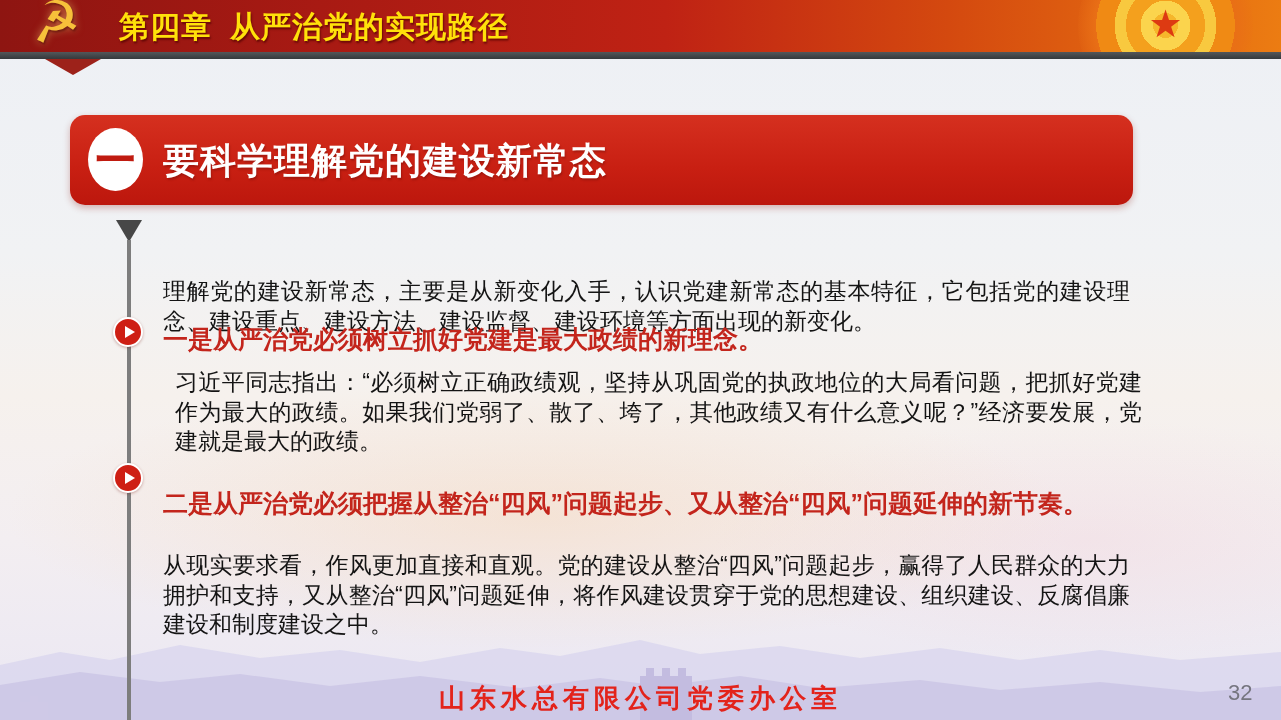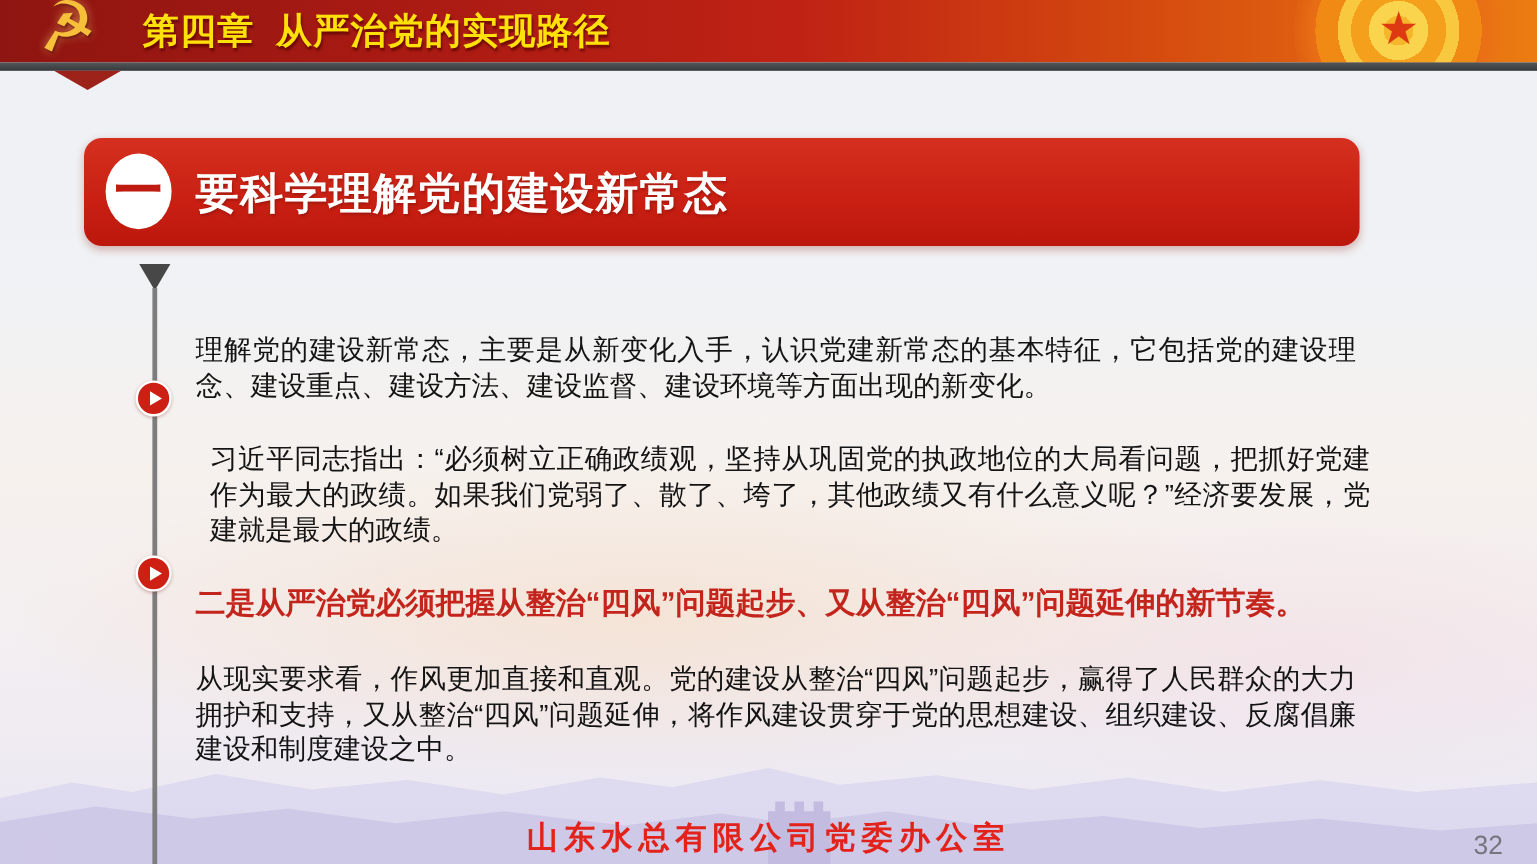--- a/index.html
+++ b/index.html
@@ -124,21 +124,21 @@
 
   
   .footer-org {
     position:absolute; left:0; top:681px; width:1281px; text-align:center;
     font-family:"Liberation Serif","DejaVu Serif",serif;
     font-weight:bold;
     font-size:26px; color:#e3231b; letter-spacing:5px;
   }
   .page-number {
     position:absolute; left:1228px; top:680px;
-    font-size:22px; color:#75757f;margin-top:12px;
+    font-size:22px; color:#75757f;
   }
 </style>
 </head>
 <body>
 
 <div class="slide">
 
   <div class="warm-glow"></div>
 
   <svg class="mountains" viewBox="0 0 1281 130" preserveAspectRatio="none">
@@ -168,20 +168,21 @@
   </div>
 
   <div class="timeline-arrow"></div>
   <div class="timeline-line"></div>
 
   <p class="intro-para">理解党的建设新常态，主要是从新变化入手，认识党建新常态的基本特征，它包括党的建设理念、建设重点、建设方法、建设监督、建设环境等方面出现的新变化。</p>
 
   <div class="bullet bullet-1">
       <span class="play-tri"></span>
     </div>
+  <h2 class="point-heading heading-1">一是从严治党必须树立抓好党建是最大政绩的新理念。</h2>
   <p class="point-body body-1">习近平同志指出：“必须树立正确政绩观，坚持从巩固党的执政地位的大局看问题，把抓好党建作为最大的政绩。如果我们党弱了、散了、垮了，其他政绩又有什么意义呢？”经济要发展，党建就是最大的政绩。</p>
 
   <div class="bullet bullet-2">
       <span class="play-tri"></span>
     </div>
   <h2 class="point-heading heading-2">二是从严治党必须把握从整治“四风”问题起步、又从整治“四风”问题延伸的新节奏。</h2>
   <p class="point-body body-2">从现实要求看，作风更加直接和直观。党的建设从整治“四风”问题起步，赢得了人民群众的大力拥护和支持，又从整治“四风”问题延伸，将作风建设贯穿于党的思想建设、组织建设、反腐倡廉建设和制度建设之中。</p>
 
   <div class="footer-org">山东水总有限公司党委办公室</div>
   <div class="page-number">32</div>

